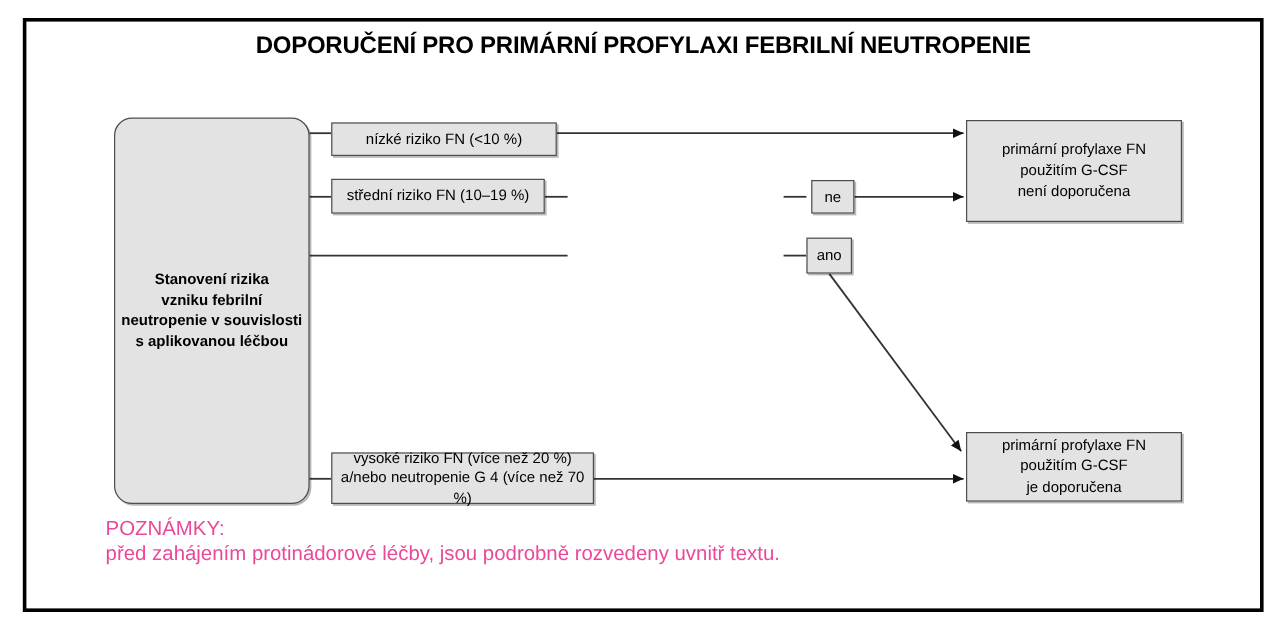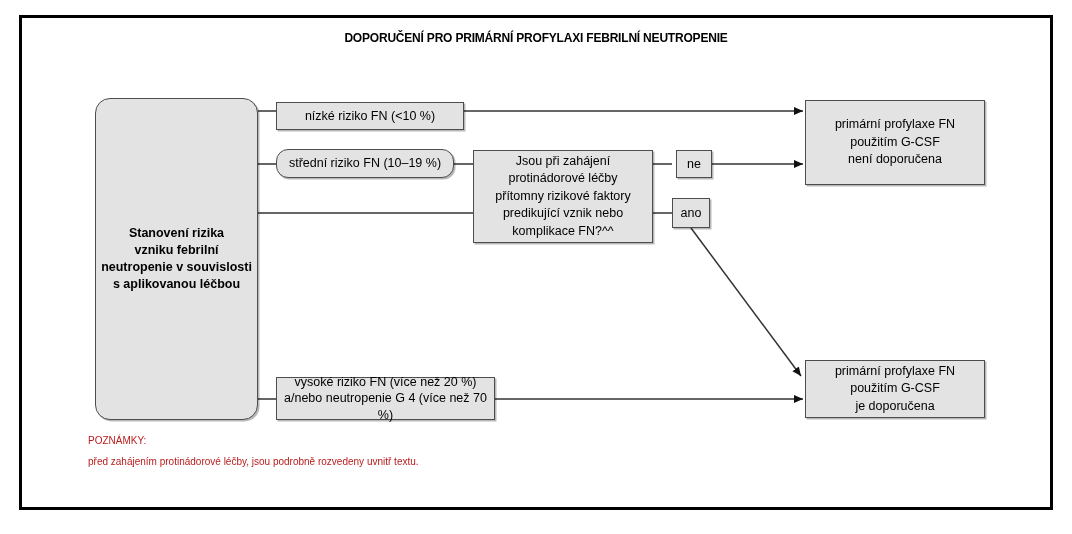--- a/index.html
+++ b/index.html
@@ -25,21 +25,21 @@
     border: 3px solid #000000;
     background: #ffffff;
   }
   .title {
     position: absolute;
     left: 19px;
     top: 26px;
     width: 1034px;
     text-align: center;
     font-weight: 700;
-    font-size: 12px;
+    font-size: 20px;
     line-height: 25px;
     letter-spacing: -0.2px;
     color: #000000;
   }
   .connectors {
     position: absolute;
     left: 0;
     top: 0;
     width: 1072px;
     height: 534px;
@@ -56,35 +56,35 @@
     justify-content: center;
     text-align: center;
     font-size: 12.5px;
     line-height: 17px;
     color: #000000;
     white-space: pre-line;
     padding: 2px 4px;
   }
   .box-start        { left: 95px;  top: 98px;  width: 163px; height: 322px; font-weight: 700; border-radius: 15px; }
   .box-low-risk     { left: 276px; top: 102px; width: 188px; height: 28px; }
-  .box-mid-risk     { left: 276px; top: 149px; width: 178px; height: 29px; border-radius: 12px; }
+  .box-mid-risk     { left: 276px; top: 149px; width: 178px; height: 29px; }
   .box-question     { left: 473px; top: 150px; width: 180px; height: 93px; line-height: 17.5px; }
   .box-ne           { left: 676px; top: 150px; width: 36px;  height: 28px; }
   .box-ano          { left: 672px; top: 198px; width: 38px;  height: 30px; text-align: right; }
   .box-not-recommended { left: 805px; top: 100px; width: 180px; height: 85px; line-height: 17.5px; }
   .box-recommended  { left: 805px; top: 360px; width: 180px; height: 58px; line-height: 17.5px; }
   .box-high-risk    { left: 276px; top: 377px; width: 219px; height: 43px; line-height: 16.5px; }
   .notes {
     position: absolute;
     left: 88px;
     top: 431px;
     width: 900px;
-    font-size: 10px;
+    font-size: 17px;
     line-height: 20.5px;
-    color: #b91c1c;
+    color: #ec4899;
   }
   .notes .indent { }
 </style>
 </head>
 <body>
 
 <div class="page">
   <div class="frame"></div>
 
   <div class="title">
@@ -112,25 +112,20 @@
 
   <div class="box box-start">Stanovení rizika
 vzniku febrilní
 neutropenie v souvislosti
 s aplikovanou léčbou</div>
 
   <div class="box box-low-risk">nízké riziko FN (&lt;10 %)</div>
 
   <div class="box box-mid-risk">střední riziko FN (10–19 %)</div>
 
-  <div class="box box-question">Jsou při zahájení
-protinádorové léčby
-přítomny rizikové faktory
-predikující vznik nebo
-komplikace FN?^^</div>
 
   <div class="box box-ne">ne</div>
 
   <div class="box box-ano">ano</div>
 
   <div class="box box-not-recommended">primární profylaxe FN
 použitím G-CSF
 není doporučena</div>
 
   <div class="box box-recommended">primární profylaxe FN

